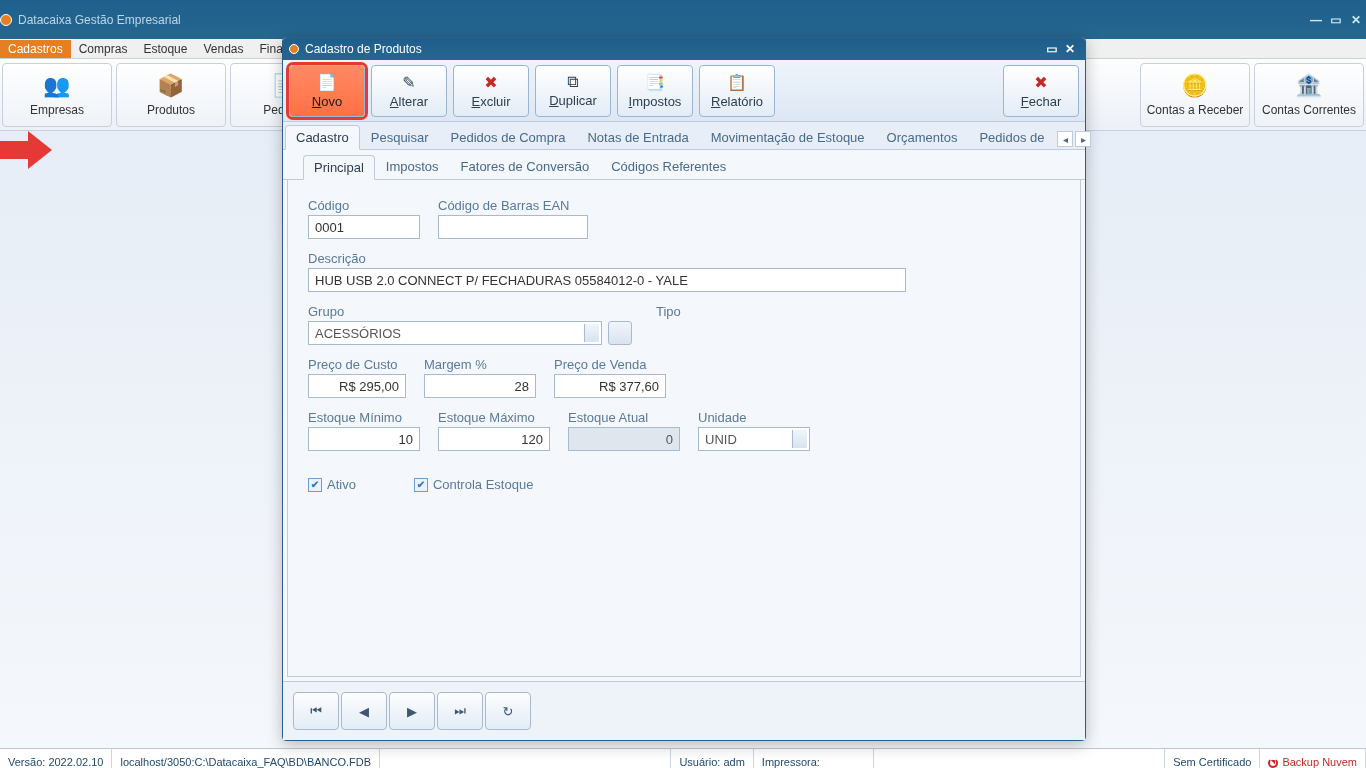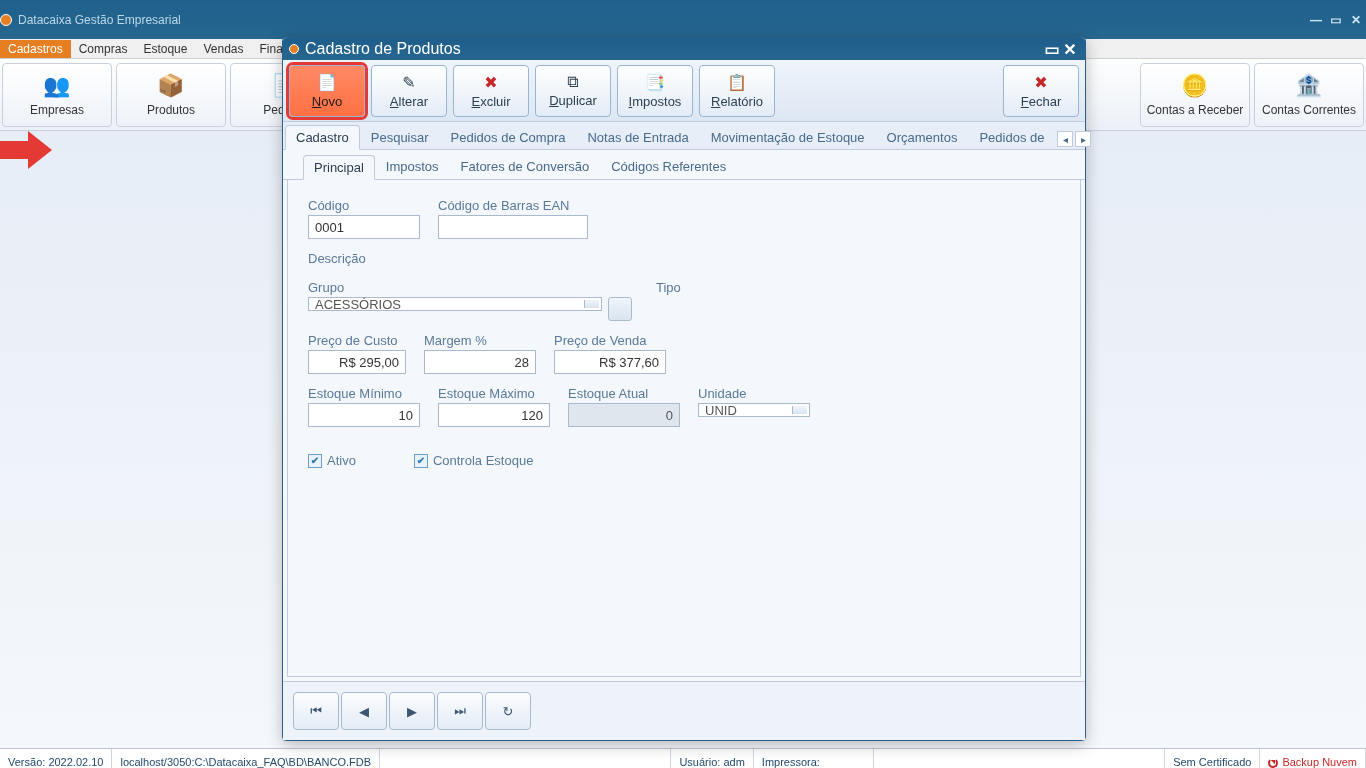--- a/index.html
+++ b/index.html
@@ -20,21 +20,21 @@
 
 .toolbar { height: 72px; background: linear-gradient(180deg, #fdfefe 0%, #ecf0f7 100%); border-bottom: 1px solid #c9d0dd; display: flex; align-items: center; }
 .toolbar .tbtn { width: 110px; height: 64px; margin: 4px 2px; background: linear-gradient(180deg, #fff, #eef2f8); border: 1px solid #c9d0dd; border-radius: 4px; display: flex; flex-direction: column; align-items: center; justify-content: center; font-size: 12px; cursor: pointer; }
 .toolbar .ticon { font-size: 22px; margin-bottom: 4px; }
 .arrow-shape { position: relative; }
 .arrow-shape::before { content: ""; position: absolute; left: 0; top: 10px; width: 28px; height: 18px; background: #e53935; }
 .arrow-shape::after { content: ""; position: absolute; left: 28px; top: 0; width: 0; height: 0; border-top: 19px solid transparent; border-bottom: 19px solid transparent; border-left: 24px solid #e53935; }
 
 
 .dialog { position: absolute; left: 282px; top: 37px; width: 804px; height: 704px; background: #f4f7fc; border: 1px solid #2b5f8a; border-radius: 4px; box-shadow: 0 4px 16px rgba(0,0,0,.25); z-index: 10; display: flex; flex-direction: column; }
-.dlg-title { height: 22px; background: linear-gradient(180deg, #1f5d8a 0%, #266791 100%); display: flex; align-items: center; padding: 0 6px; color: #fff; font-size: 16px; border-radius: 3px 3px 0 0; }
+.dlg-title { height: 22px; background: linear-gradient(180deg, #1f5d8a 0%, #266791 100%); display: flex; align-items: center; padding: 0 6px; color: #fff; font-size: 12px; border-radius: 3px 3px 0 0; }
 .dlg-title .tb-icon { width: 10px; height: 10px; background: #e67e22; border-radius: 50%; border: 1px solid #fff; margin-right: 6px; }
 .dlg-title .spacer { flex: 1; }
 .dlg-title .wc { width: 18px; text-align: center; cursor: pointer; font-weight: bold; }
 
 .dlg-toolbar { height: 62px; background: linear-gradient(180deg, #eff4fb, #dde7f3); border-bottom: 1px solid #c0cad8; display: flex; align-items: center; padding: 4px 6px; gap: 6px; }
 .dlg-toolbar .dbtn { width: 76px; height: 52px; border: 1px solid #9ab5d1; border-radius: 4px; background: linear-gradient(180deg, #fff, #e3ecf6); display: flex; flex-direction: column; align-items: center; justify-content: center; font-size: 13px; cursor: pointer; color: #2c3e50; }
 .dlg-toolbar .dbtn.novo { background: linear-gradient(180deg, #ff8a65, #ff7043); color: #1a1a1a; outline: 3px solid #e53935; outline-offset: 0; }
 .dlg-toolbar .dbtn .di { font-size: 16px; margin-bottom: 2px; }
 .dlg-toolbar .spacer { flex: 1; }
 .dlg-toolbar .dbtn.fechar .di { color: #c62828; }
@@ -48,21 +48,21 @@
 .tabs2 { display: flex; background: #f4f7fc; border-bottom: 1px solid #c0cad8; padding: 4px 8px 0 20px; }
 .tabs2 .tab { font-size: 13px; }
 
 .form-area { flex: 1; overflow: hidden; padding: 18px 20px 0 20px; position: relative; border: 1px solid #c0cad8; margin: 0 4px 4px 4px; border-top: none; }
 .row { display: flex; gap: 18px; margin-bottom: 12px; }
 .field { display: flex; flex-direction: column; }
 .lbl { font-size: 13px; color: #5b7a99; margin-bottom: 2px; }
 .inp { height: 24px; border: 1px solid #a9bacf; background: #fff; padding: 2px 6px; font-size: 13px; color: #333; }
 .inp.readonly { background: #e0e6ee; color: #555; }
 .inp.right { text-align: right; }
-.sel { height: 14px; border: 1px solid #a9bacf; background: #fff; font-size: 13px; color: #555; padding: 0 18px 0 6px; position: relative; display: inline-flex; align-items: center; }
+.sel { height: 24px; border: 1px solid #a9bacf; background: #fff; font-size: 13px; color: #555; padding: 0 18px 0 6px; position: relative; display: inline-flex; align-items: center; }
 .sel::after { content: ""; position: absolute; right: 2px; top: 2px; bottom: 2px; width: 14px; background: linear-gradient(180deg,#f0f5fb,#d9e3ef); border-left: 1px solid #a9bacf; }
 .sqbtn { width: 24px; height: 24px; border: 1px solid #a9bacf; background: linear-gradient(180deg,#f0f5fb,#d9e3ef); border-radius: 3px; }
 
 .cb { display: inline-flex; align-items: center; font-size: 13px; color: #5b7a99; margin-right: 40px; }
 .cb .box { width: 14px; height: 14px; border: 1px solid #6d9dcd; background: #eaf2fb; margin-right: 5px; display: inline-flex; align-items: center; justify-content: center; font-size: 10px; color: #2e7db8; font-weight: bold; }
 
 .dlg-nav { border-top: 1px solid #c0cad8; padding: 10px; display: flex; gap: 2px; background: #eef3fa; }
 .navbtn { width: 46px; height: 38px; border: 1px solid #a9bacf; background: linear-gradient(180deg,#fcfdfe,#e3ecf6); border-radius: 4px; display: flex; align-items: center; justify-content: center; font-size: 13px; cursor: pointer; color: #3d5772; }
 
 
@@ -194,20 +194,21 @@
       </div>
       <div class="field">
         <span class="lbl">Código de Barras EAN</span>
         <input class="inp" style="width: 150px;" value="">
       </div>
     </div>
 
     <div class="row">
       <div class="field" style="flex:1">
         <span class="lbl">Descrição</span>
+        <input class="inp" style="width: 598px;" value="HUB USB 2.0 CONNECT P/ FECHADURAS 05584012-0 - YALE">
       </div>
     </div>
 
     <div class="row">
       <div class="field">
         <span class="lbl">Grupo</span>
         <div style="display:flex; gap:6px">
           <div class="sel" style="width:294px">
               <span>ACESSÓRIOS</span>
             </div>

